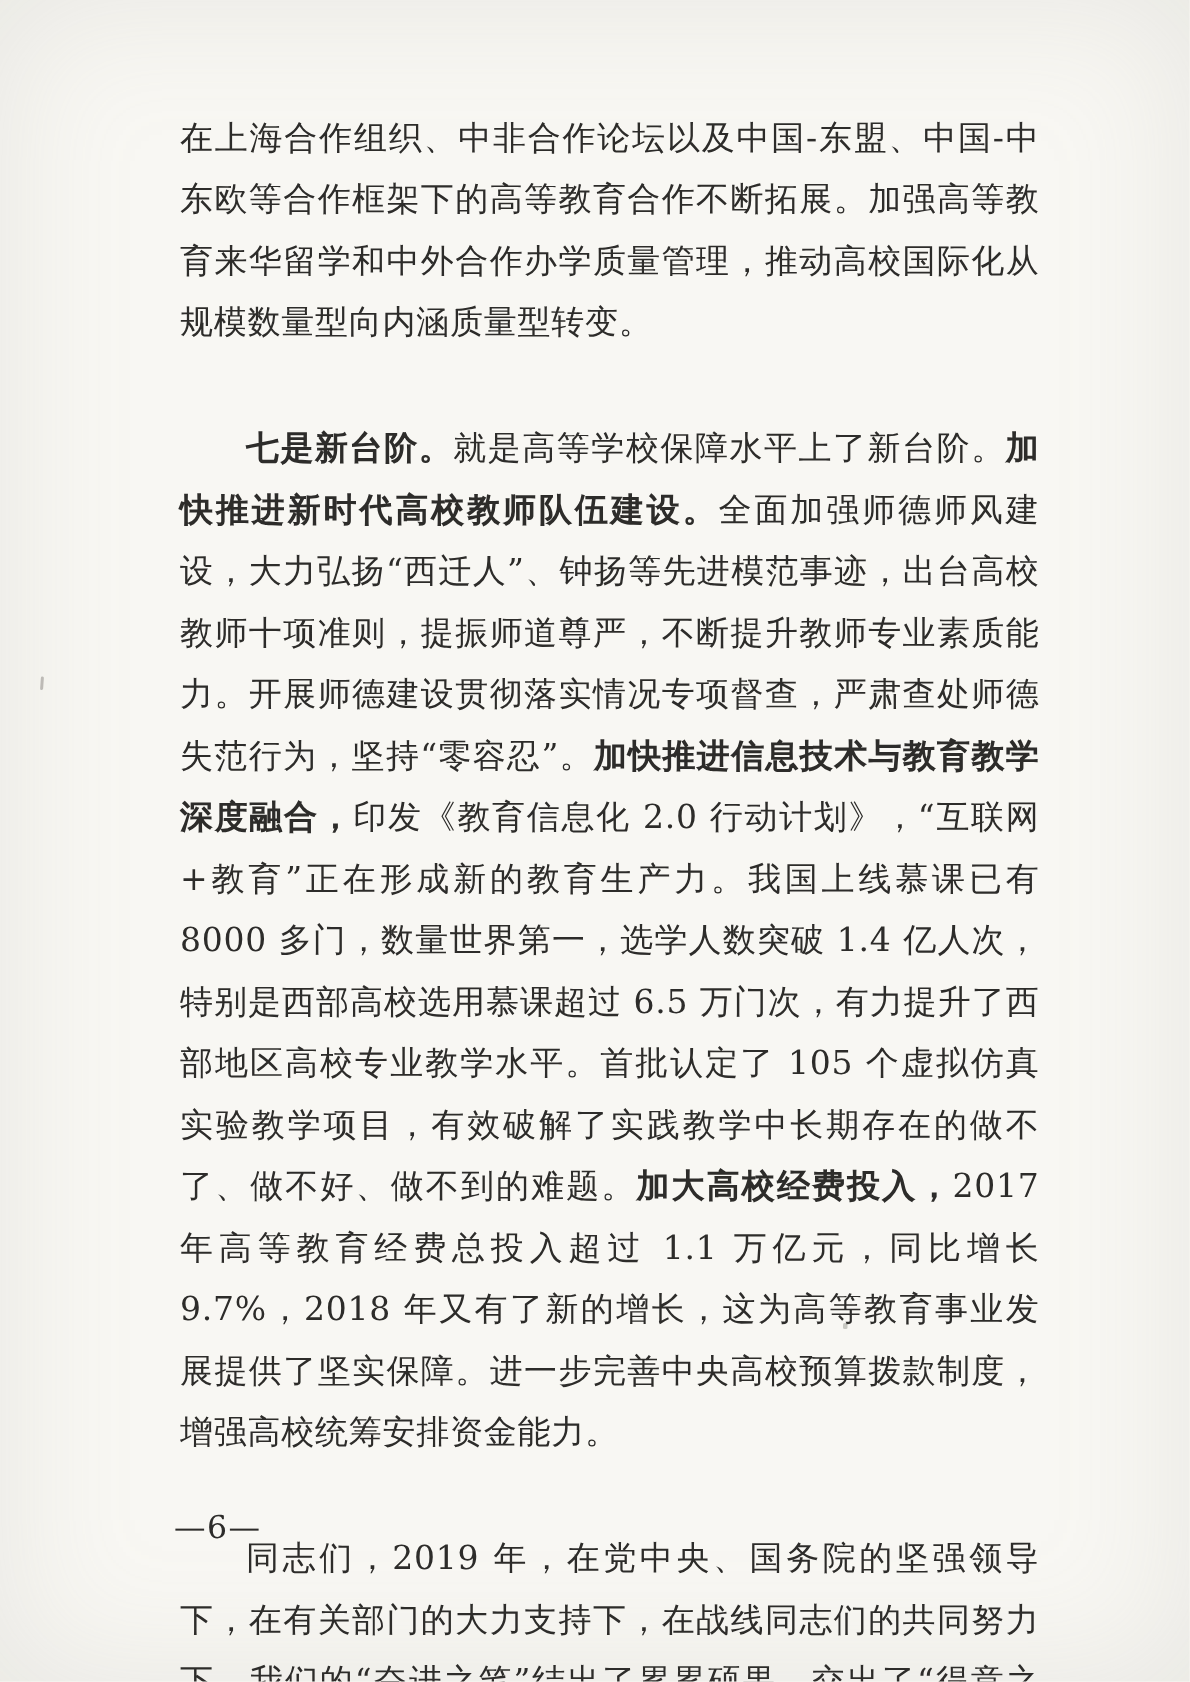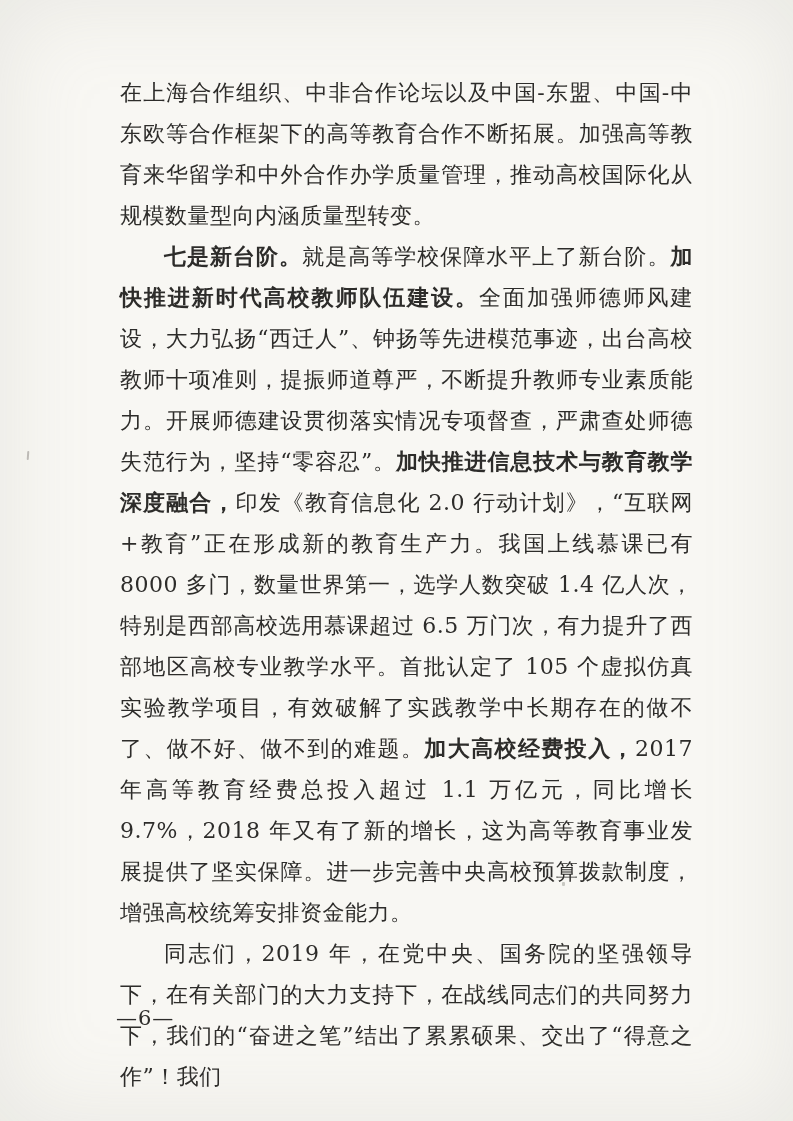--- a/index.html
+++ b/index.html
@@ -27,20 +27,21 @@
     font-size: 22px;
     line-height: 41px;
     letter-spacing: 0.5px;
   }
   .doc-body p {
     margin: 0;
     text-align: justify;
   }
   .doc-body p.indent {
     text-indent: 2em;
+    margin-top: 43px;
   }
   .run {
     font-weight: 400;
   }
   .run.bold {
     font-weight: 700;
     font-family: "DejaVu Sans", "Liberation Sans", sans-serif;
   }
   .page-number {
     position: absolute;

